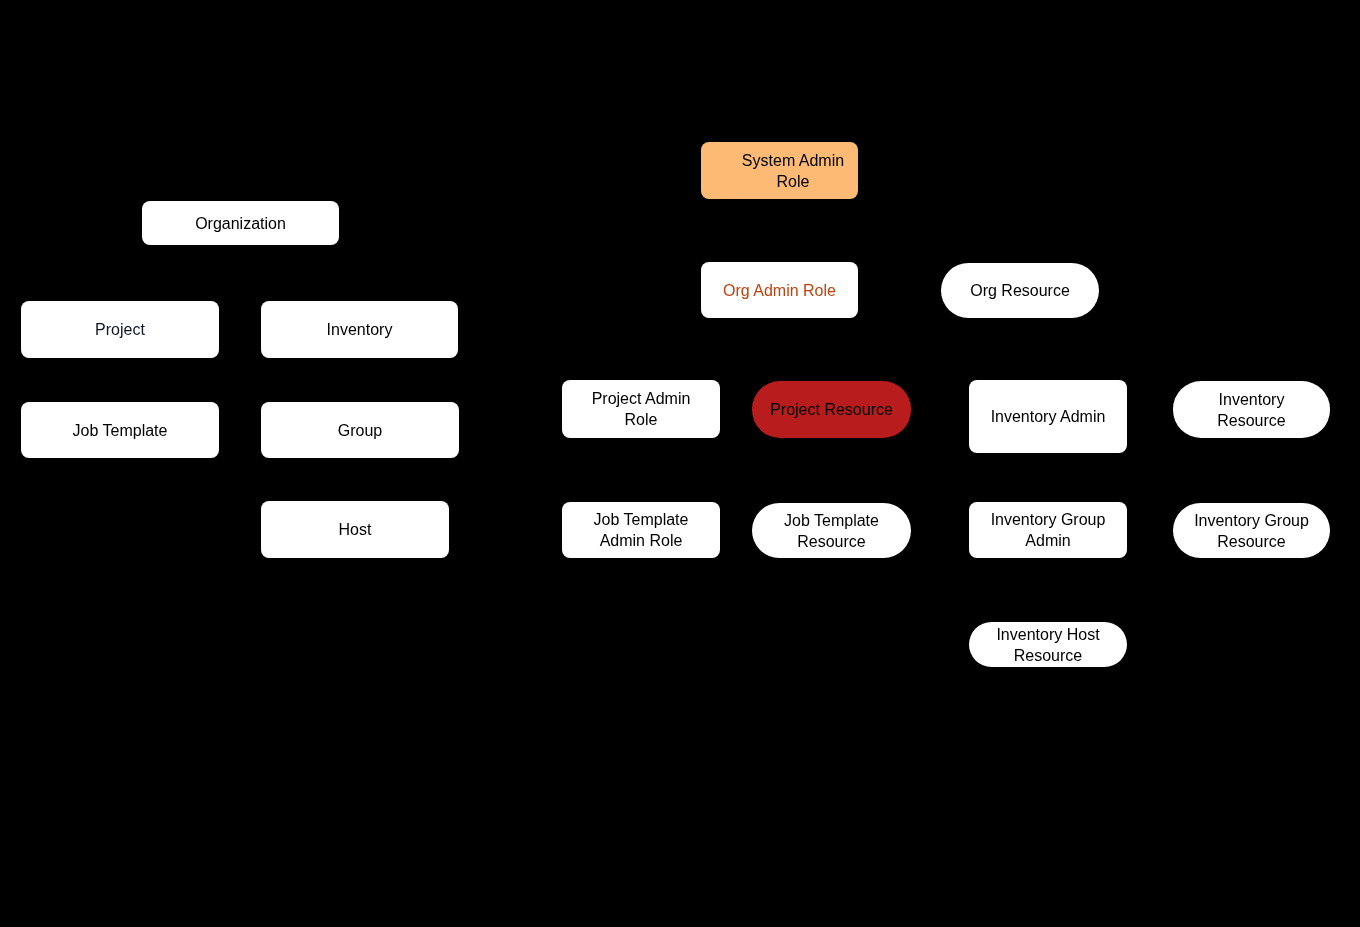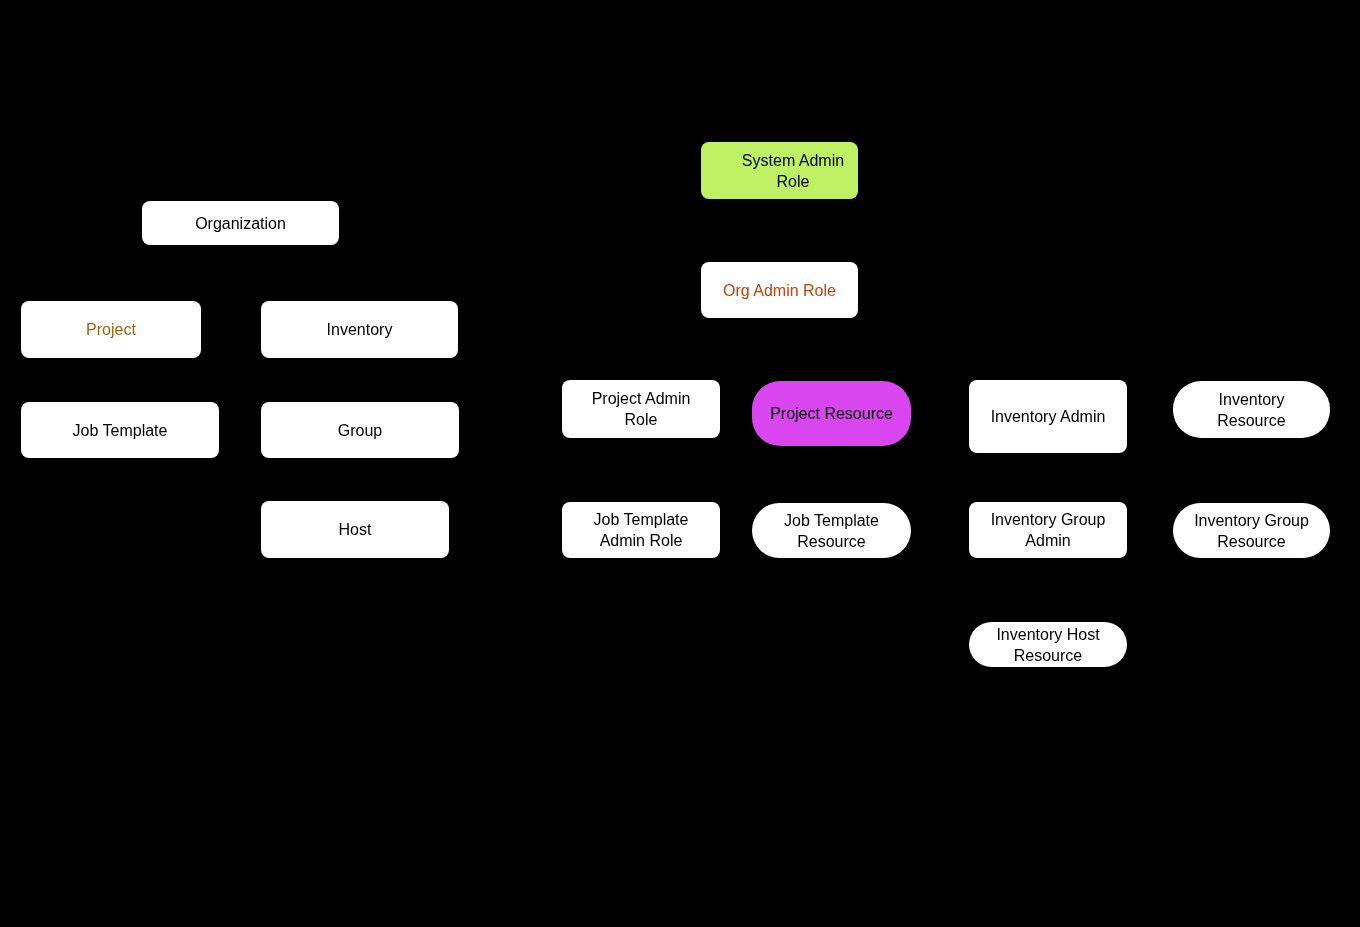--- a/index.html
+++ b/index.html
@@ -39,31 +39,32 @@
   }
   .node.pill {
     border-radius: 28px;
   }
 </style>
 </head>
 <body>
 
 <div class="canvas" style="background: rgb(0, 0, 0);">
     <div class="node rect" style="left: 142px; top: 201px; width: 197px; height: 44px; background: rgb(255, 255, 255); color: rgb(0, 0, 0);">Organization</div>
-    <div class="node rect" style="left: 21px; top: 301px; width: 180px; height: 57px; background: rgb(255, 255, 255); color: #a16207;">Project</div>
+    <div class="node rect" style="left: 21px; top: 301px; width: 198px; height: 57px; background: rgb(255, 255, 255); color: #0f172a;">Project</div>
     <div class="node rect" style="left: 261px; top: 301px; width: 197px; height: 57px; background: rgb(255, 255, 255); color: rgb(0, 0, 0);">Inventory</div>
     <div class="node rect" style="left: 21px; top: 402px; width: 198px; height: 56px; background: rgb(255, 255, 255); color: rgb(0, 0, 0);">Job Template</div>
     <div class="node rect" style="left: 261px; top: 402px; width: 198px; height: 56px; background: rgb(255, 255, 255); color: rgb(0, 0, 0);">Group</div>
     <div class="node rect" style="left: 261px; top: 501px; width: 188px; height: 57px; background: rgb(255, 255, 255); color: rgb(0, 0, 0);">Host</div>
-    <div class="node rect" style="left: 701px; top: 142px; width: 157px; height: 57px; background: #bef264; color: rgb(0, 0, 0); padding-left: 27px;">System Admin
+    <div class="node rect" style="left: 701px; top: 142px; width: 157px; height: 57px; background: #fdba74; color: rgb(0, 0, 0); padding-left: 27px;">System Admin
 Role</div>
     <div class="node rect" style="left: 701px; top: 262px; width: 157px; height: 56px; background: rgb(255, 255, 255); color: #c2410c;">Org Admin Role</div>
+    <div class="node pill" style="left: 941px; top: 263px; width: 158px; height: 55px; background: rgb(255, 255, 255); color: rgb(0, 0, 0);">Org Resource</div>
     <div class="node rect" style="left: 562px; top: 380px; width: 158px; height: 58px; background: rgb(255, 255, 255); color: rgb(0, 0, 0);">Project Admin
 Role</div>
-    <div class="node pill" style="left: 752px; top: 381px; width: 159px; height: 65px; background: #d946ef; color: rgb(0, 0, 0);">Project Resource</div>
+    <div class="node pill" style="left: 752px; top: 381px; width: 159px; height: 57px; background: #b91c1c; color: rgb(0, 0, 0);">Project Resource</div>
     <div class="node rect" style="left: 969px; top: 380px; width: 158px; height: 73px; background: rgb(255, 255, 255); color: rgb(0, 0, 0);">Inventory Admin</div>
     <div class="node pill" style="left: 1173px; top: 381px; width: 157px; height: 57px; background: rgb(255, 255, 255); color: rgb(0, 0, 0);">Inventory
 Resource</div>
     <div class="node rect" style="left: 562px; top: 502px; width: 158px; height: 56px; background: rgb(255, 255, 255); color: rgb(0, 0, 0);">Job Template
 Admin Role</div>
     <div class="node pill" style="left: 752px; top: 503px; width: 159px; height: 55px; background: rgb(255, 255, 255); color: rgb(0, 0, 0);">Job Template
 Resource</div>
     <div class="node rect" style="left: 969px; top: 502px; width: 158px; height: 56px; background: rgb(255, 255, 255); color: rgb(0, 0, 0);">Inventory Group
 Admin</div>
     <div class="node pill" style="left: 1173px; top: 503px; width: 157px; height: 55px; background: rgb(255, 255, 255); color: rgb(0, 0, 0);">Inventory Group

